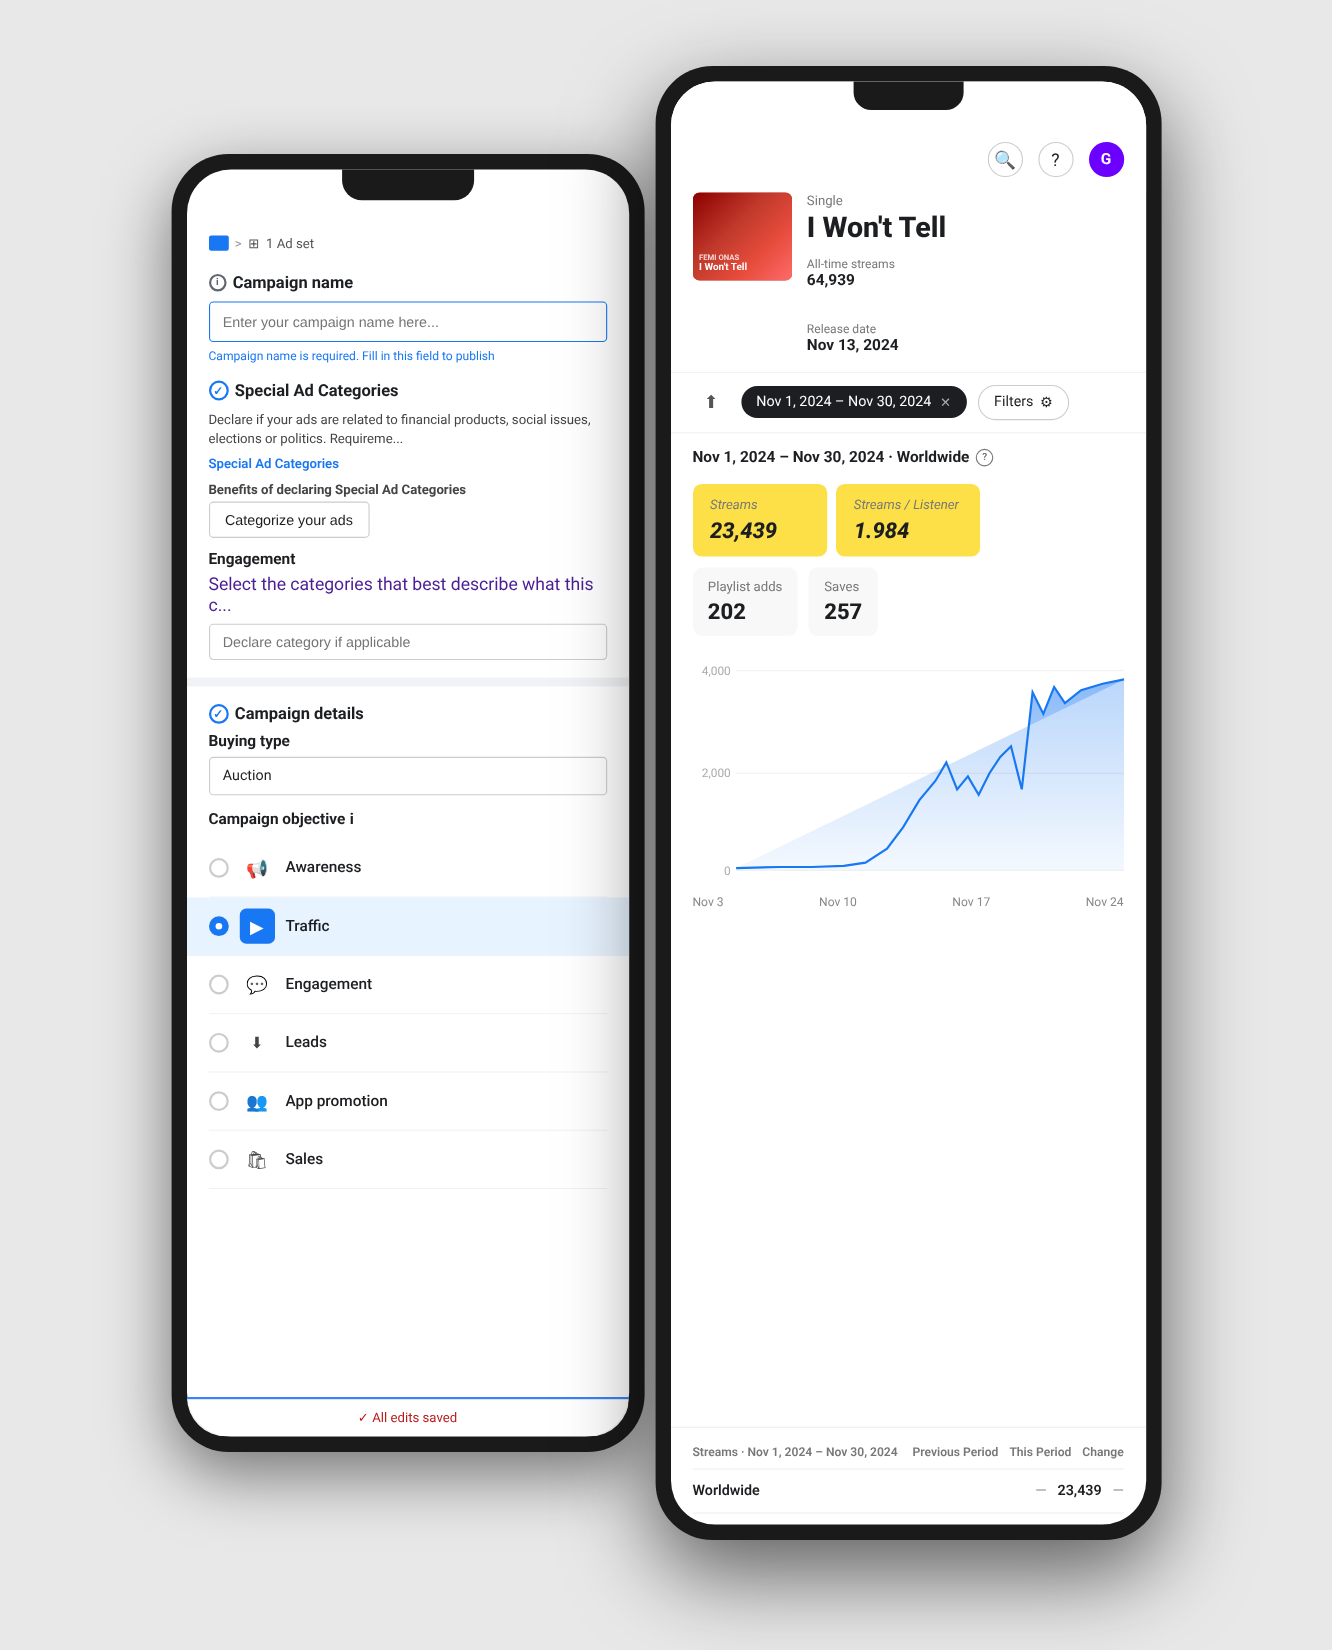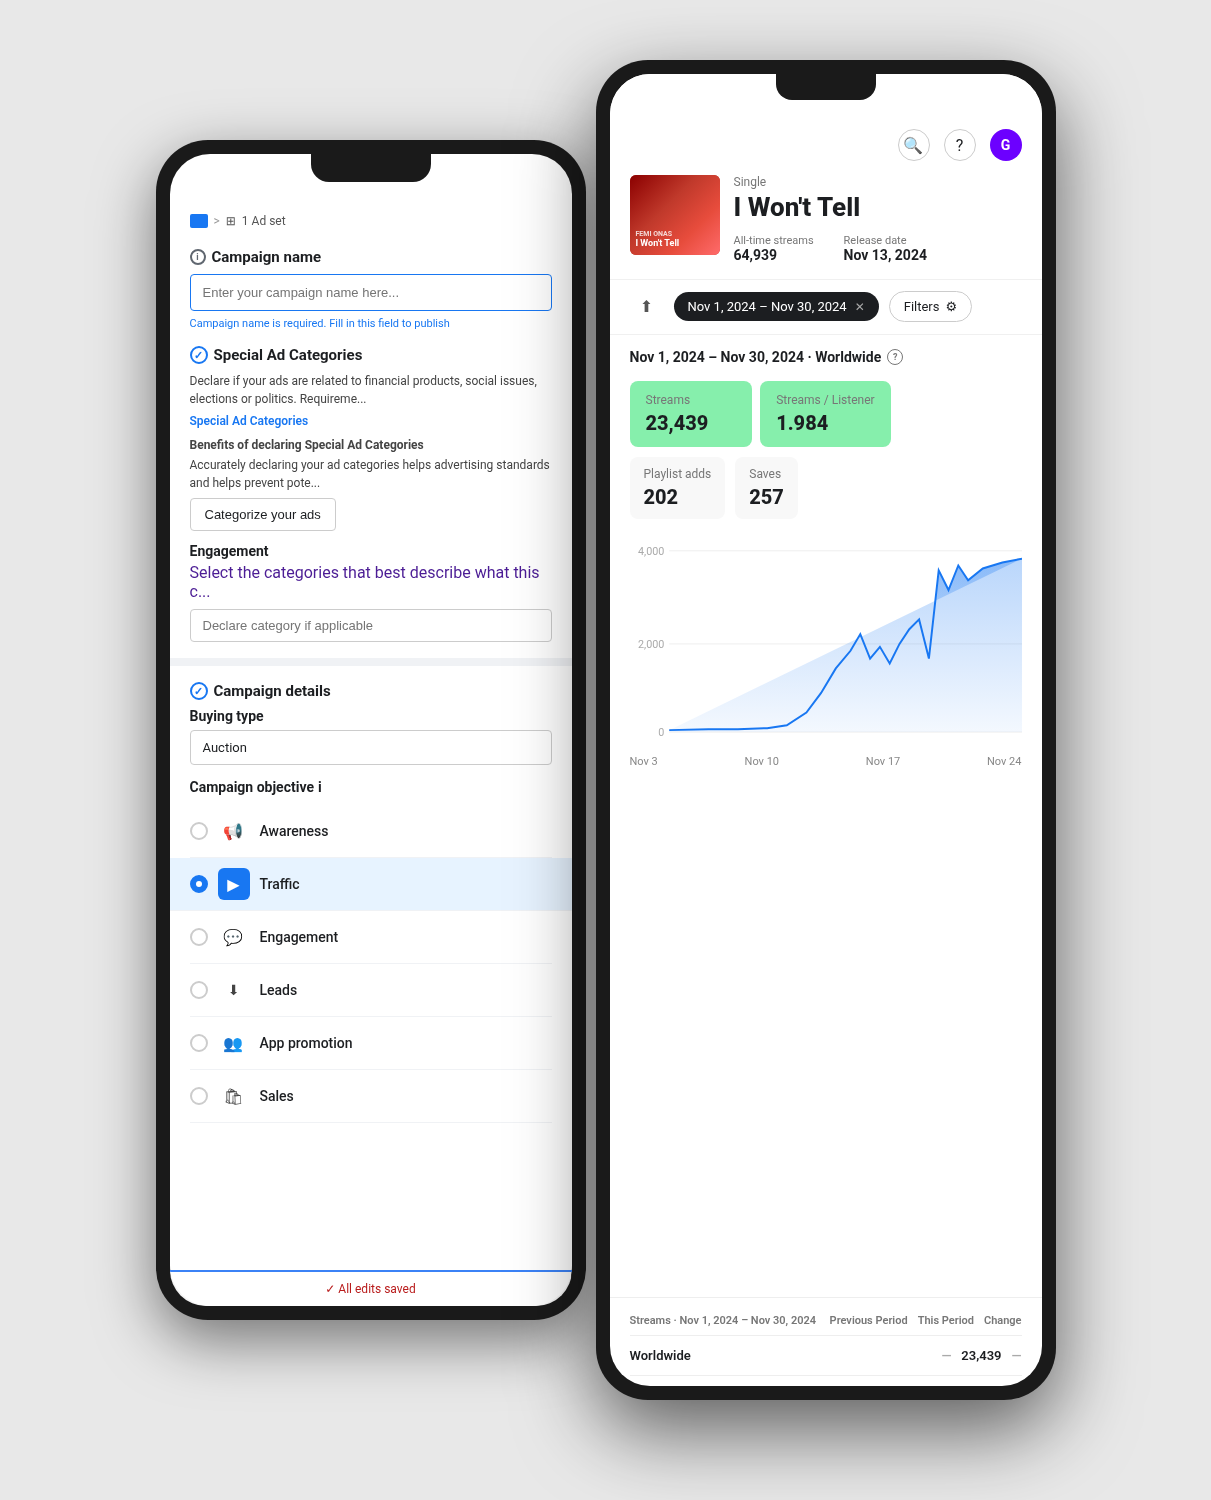--- a/index.html
+++ b/index.html
@@ -410,20 +410,21 @@
       font-size: 26px;
       font-weight: 800;
       color: #1c1e21;
       line-height: 1.1;
       margin-bottom: 12px;
     }
 
     .track-stats {
       display: flex;
       gap: 30px;
+      flex-direction: column;
     }
 
     .stat-block .label {
       font-size: 11px;
       color: #777;
     }
     .stat-block .value {
       font-size: 14px;
       font-weight: 700;
       color: #1c1e21;
@@ -500,23 +501,24 @@
 
     .stats-grid {
       padding: 10px 20px;
       display: grid;
       grid-template-columns: 1fr 1fr 1fr;
       gap: 10px 0;
     }
 
     .stat-card {
       padding: 12px 16px;
-      background: #86efac;
+      background: #fde047;
       border-radius: 8px;
       margin-right: 8px;
+      font-style: italic;
     }
     .stat-card:last-child { margin-right: 0; }
     .stat-card .sc-label {
       font-size: 12px;
       color: #777;
       margin-bottom: 4px;
     }
     .stat-card .sc-value {
       font-size: 20px;
       font-weight: 800;
@@ -644,21 +646,20 @@
         </div>
 
         <div class="ads-section">
           <div class="section-title">
             <span class="check-circle">✓</span>
             <span>Special Ad Categories</span>
           </div>
           <div class="ads-body-text">Declare if your ads are related to financial products, social issues, elections or politics. Requireme...</div>
           <div class="ads-link">Special Ad Categories</div>
           <div class="ads-benefits-text" style="margin-top:10px;">Benefits of declaring Special Ad Categories</div>
-          <div class="ads-body-text">Accurately declaring your ad categories helps advertising standards and helps prevent pote...</div>
           <button class="categorize-btn">Categorize your ads</button>
           <div class="categories-label">Engagement</div>
           <div class="categories-sub">Select the categories that best describe what this c...</div>
           <input class="declare-input" type="text" placeholder="Declare category if applicable" style="">
         </div>
 
         <div class="divider"></div>
 
         <div class="ads-section">
           <div class="section-title">

